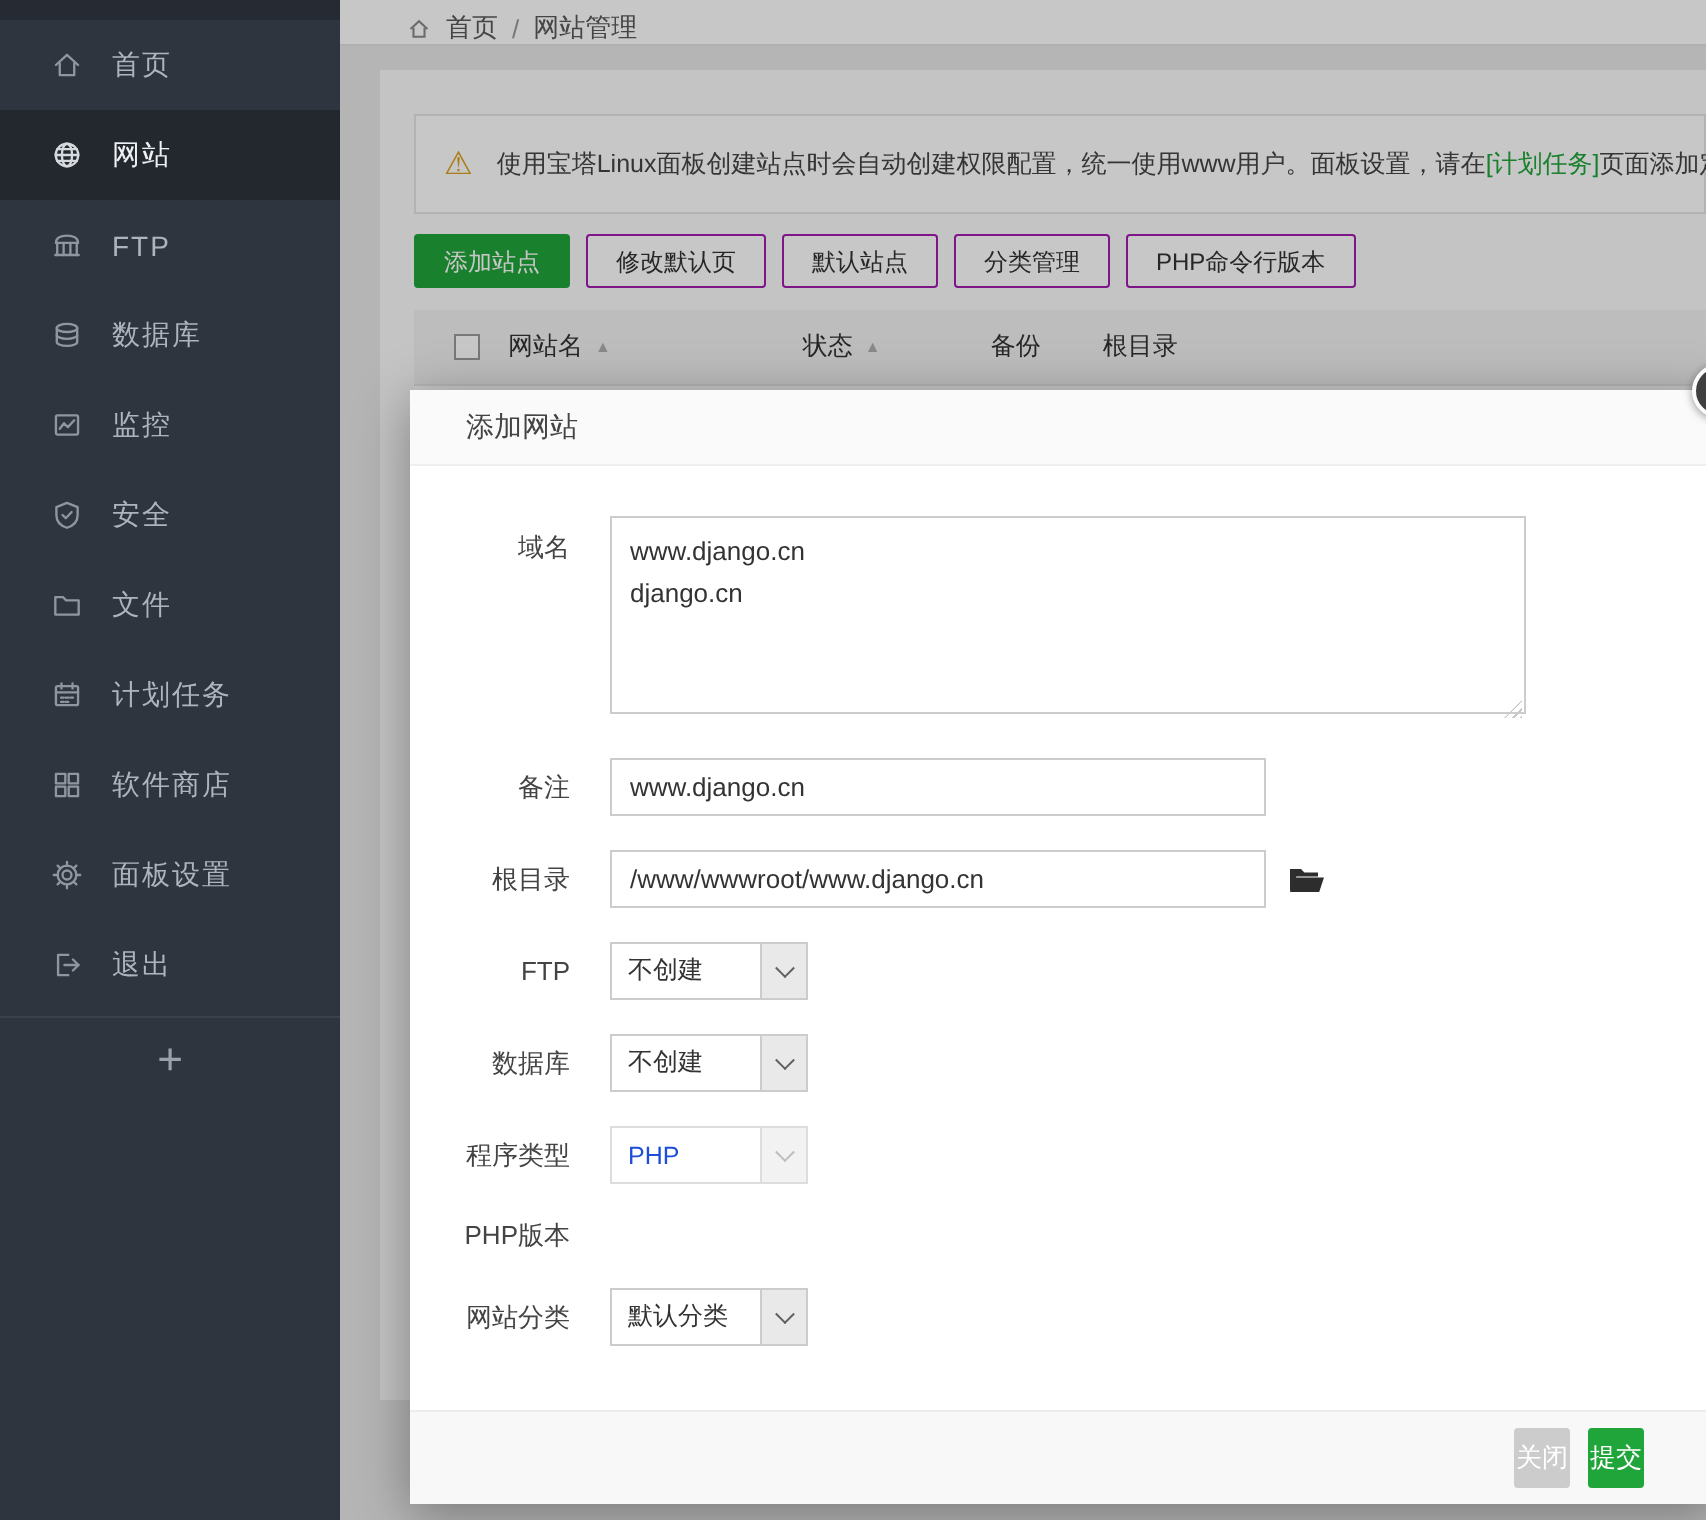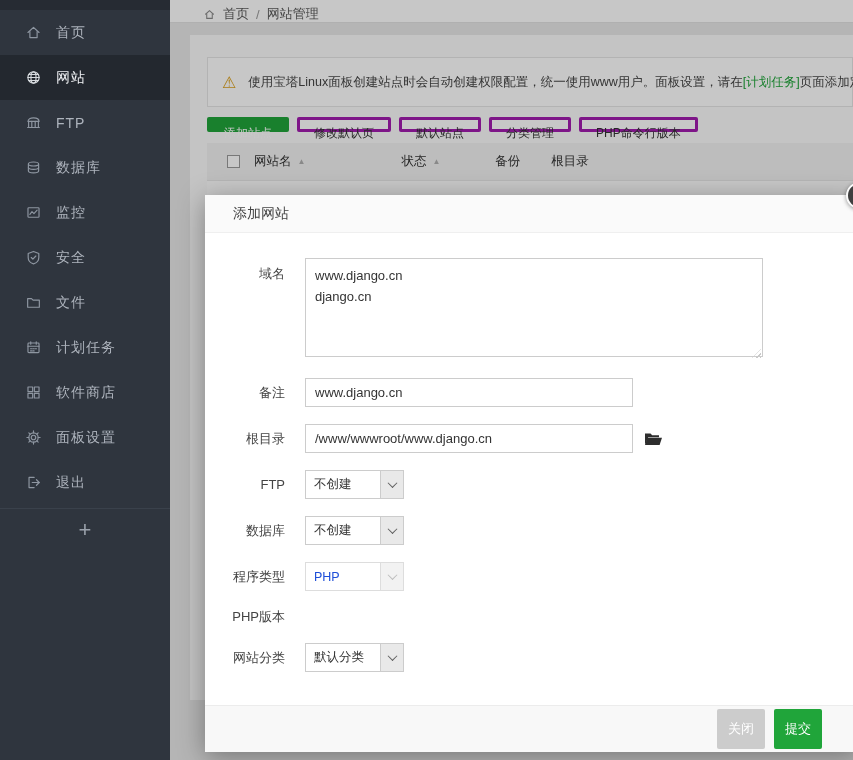--- a/index.html
+++ b/index.html
@@ -25,21 +25,21 @@
   .crumb-bar svg { width:13px; height:13px; stroke:#8a8a8a; fill:none; stroke-width:1.3; }
   .crumb-sep { color:#9a9a9a; }
 
   .card { position:absolute; left:20px; top:35px; width:680px; height:665px; background:#fbfbfb; padding:22px 0 0 17px; }
   .alert { width:646px; min-height:50px; background:#ffffff; border:1px solid #e6e6e6; display:flex; align-items:center; padding:8px 12px 8px 14px; font-size:12.5px; color:#454545; }
   .warn-icon { font-size:16px; color:#dba01e; margin-right:12px; flex:0 0 auto; }
   .alert .txt { white-space:nowrap; }
   .alert .green-link { color:#20a53a; cursor:pointer;margin-top:12px; }
 
   .toolbar { display:flex; gap:8px; margin-top:10px; }
-  .btn { font-size:12px; padding:0 14px; height:15px; line-height:27px; border:3px solid #a21caf; background:#ffffff; color:#333; border-radius:2px; cursor:pointer; white-space:nowrap; }
+  .btn { font-size:12px; padding:0 14px; height:27px; line-height:27px; border:1px solid #a21caf; background:#ffffff; color:#333; border-radius:2px; cursor:pointer; white-space:nowrap; }
   .btn.green { background:#20a53a; border-color:#20a53a; color:#fff; }
 
   .thead { display:flex; align-items:center; height:38px; margin-top:11px; background:#f3f3f3; border-bottom:1px solid #e8e8e8; font-size:12.5px; color:#333; }
   .cb { width:13px; height:13px; border:1px solid #9a9a9a; background:#fff; margin-left:20px; cursor:pointer; }
   .th-name { margin-left:14px; } .caret { font-size:8px; color:#b0b0b0; margin-left:6px; }
   .th-status { margin-left:96px; }
   .th-backup { margin-left:55px; }
   .th-root { margin-left:31px; }
   .tbody { height:62px; background:#ffffff; width:663px; }
 
@@ -66,21 +66,21 @@
   .sel .val { flex:1; font-size:12.5px; color:#333; display:flex; align-items:center; padding-left:8px; }
   .sel .arr { width:23px; background:#e9e9e9; border-left:1px solid #ccc; display:flex; align-items:center; justify-content:center; }
   .chev { width:7px; height:7px; border-right:1.6px solid #606060; border-bottom:1.6px solid #606060; transform:rotate(45deg) translate(-1px,-1px); }
   .sel.disabled { border-color:#ddd; cursor:default; }
   .sel.disabled .val { color:#1d4ed8; }
   .sel.disabled .arr { background:#f2f2f2; border-left-color:#ddd; }
   .sel.disabled .chev { border-color:#bdbdbd; }
   .sel2 { margin-left:6px; }
 
   .modal-foot { position:absolute; left:0; bottom:0; width:100%; height:47px; background:#f8f8f8; border-top:1px solid #ececec; display:flex; align-items:center; justify-content:flex-end; padding-right:38px; gap:9px; }
-  .fbtn { height:40px; padding:0 11px; font-size:13px; border:none; border-radius:2px; color:#fff; cursor:pointer; font-family:"Liberation Sans","DejaVu Sans",sans-serif; }
+  .fbtn { height:30px; padding:0 1px; font-size:13px; border:none; border-radius:2px; color:#fff; cursor:pointer; font-family:"Liberation Sans","DejaVu Sans",sans-serif; }
   .fbtn.gray { background:#cccccc; }
   .fbtn.green { background:#20a53a; }
 </style>
 </head>
 <body>
 
 <div class="screen">
 
   <div class="sidebar">
     <div class="sidebar-top-strip"></div>

